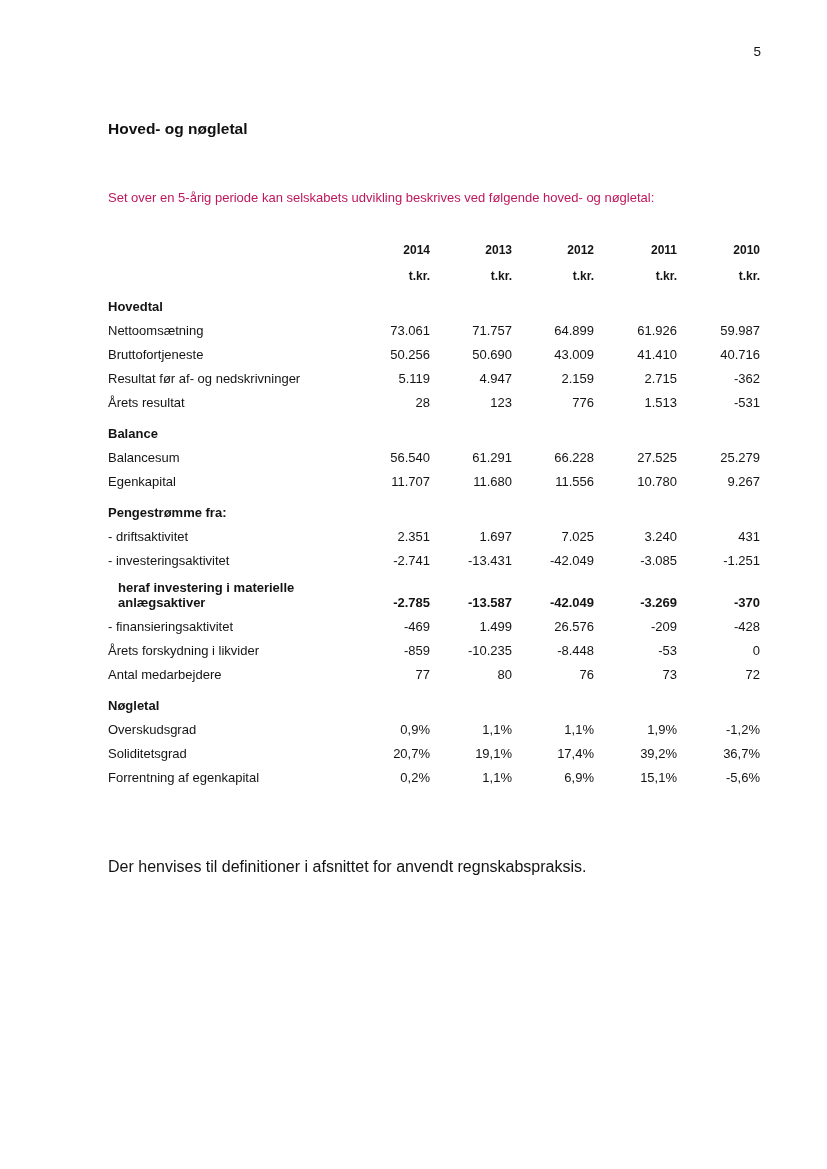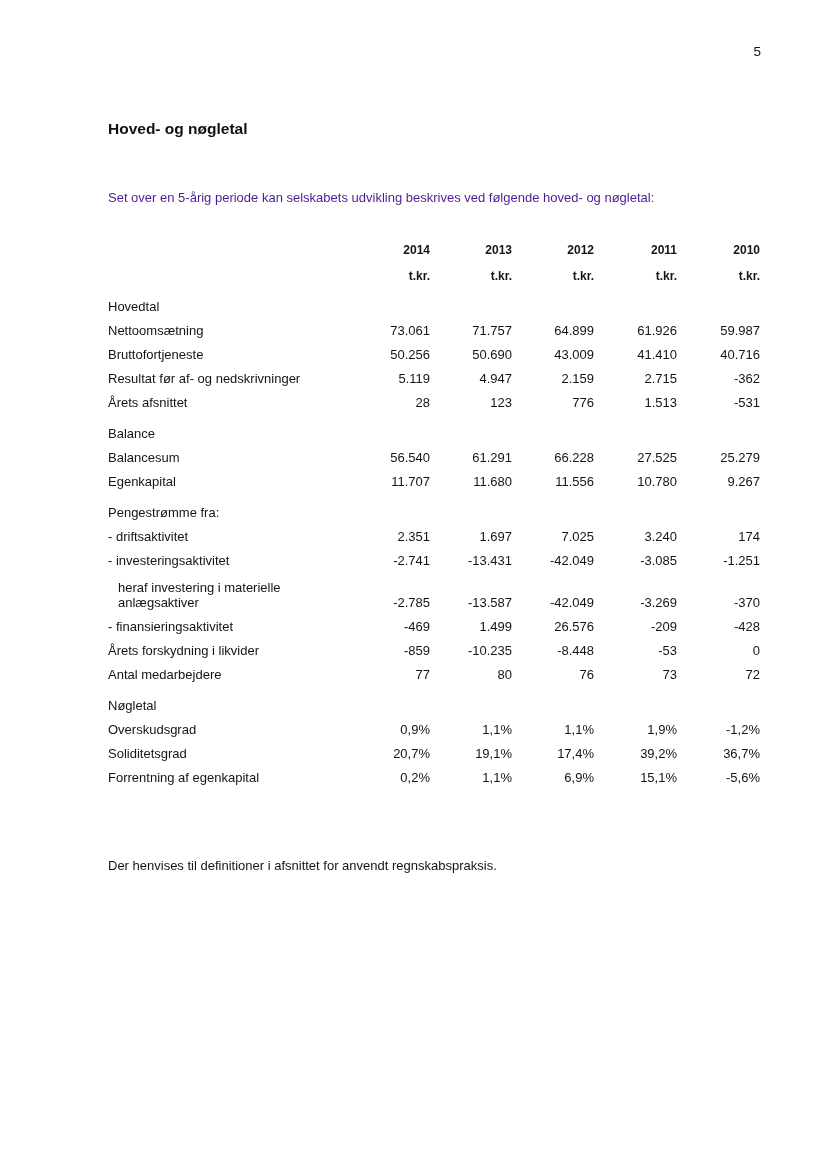--- a/index.html
+++ b/index.html
@@ -31,21 +31,21 @@
     font-size: 15.5px;
     font-weight: bold;
     color: #111111;
   }
   .intro {
     position: absolute;
     top: 190px;
     left: 108px;
     margin: 0;
     font-size: 13px;
-    color: #4c1d95;
+    color: #be185d;
   }
   .figures-table {
     position: absolute;
     top: 232px;
     left: 108px;
     width: 652px;
     border-collapse: collapse;
     table-layout: fixed;
     font-size: 13px;
     color: #141414;
@@ -57,43 +57,44 @@
   }
   .figures-table thead td {
     height: 26px;
     font-weight: bold;
     font-size: 12px;
   }
   .figures-table .num {
     text-align: right;
   }
   .figures-table .section-label {
-    font-weight: normal;
+    font-weight: bold;
     height: 31px;
   }
   .figures-table .row-label {
     white-space: pre-line;
     margin-left: 20px;
   }
   .figures-table tbody tr.data-row td {
     height: 24px;
   }
   .figures-table tbody tr.tall-row td {
     height: 39px;
     padding-top: 3px;
+    font-weight: bold;
   }
   .figures-table .indent {
     padding-left: 10px;
   }
   .footer-note {
     position: absolute;
     top: 858px;
     left: 108px;
     margin: 0;
-    font-size: 13px;
+    font-size: 16px;
     color: #141414;
   }
 </style>
 </head>
 <body>
 
 <div class="page">
 
   <span class="page-number">5</span>
 
@@ -150,21 +151,21 @@
         </tr>
         <tr class="data-row">
           <td class="row-label">Resultat før af- og nedskrivninger</td>
           <td class="num">5.119</td>
           <td class="num">4.947</td>
           <td class="num">2.159</td>
           <td class="num">2.715</td>
           <td class="num">-362</td>
         </tr>
         <tr class="data-row">
-          <td class="row-label">Årets afsnittet</td>
+          <td class="row-label">Årets resultat</td>
           <td class="num">28</td>
           <td class="num">123</td>
           <td class="num">776</td>
           <td class="num">1.513</td>
           <td class="num">-531</td>
         </tr>
         <tr>
           <td colspan="6" class="section-label">Balance</td>
         </tr>
         <tr class="data-row">
@@ -185,21 +186,21 @@
         </tr>
         <tr>
           <td colspan="6" class="section-label">Pengestrømme fra:</td>
         </tr>
         <tr class="data-row">
           <td class="row-label">- driftsaktivitet</td>
           <td class="num">2.351</td>
           <td class="num">1.697</td>
           <td class="num">7.025</td>
           <td class="num">3.240</td>
-          <td class="num">174</td>
+          <td class="num">431</td>
         </tr>
         <tr class="data-row">
           <td class="row-label">- investeringsaktivitet</td>
           <td class="num">-2.741</td>
           <td class="num">-13.431</td>
           <td class="num">-42.049</td>
           <td class="num">-3.085</td>
           <td class="num">-1.251</td>
         </tr>
         <tr class="tall-row">

